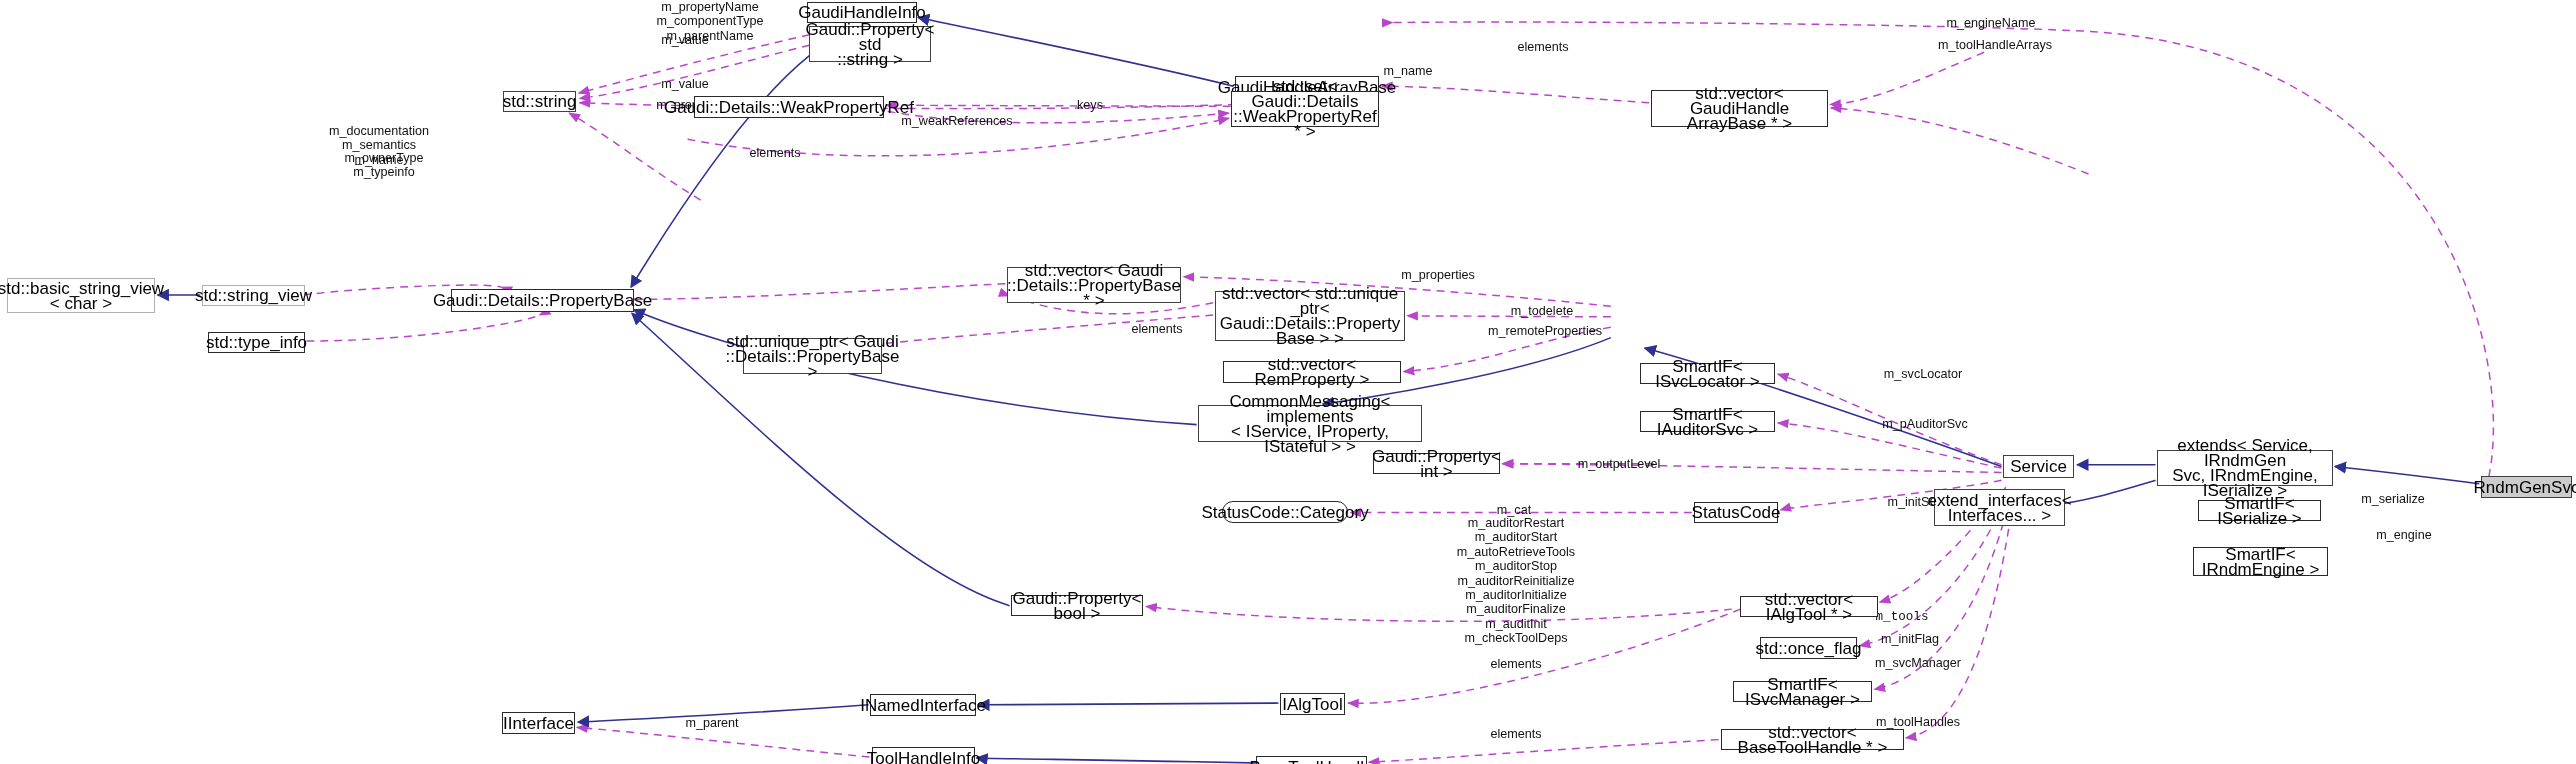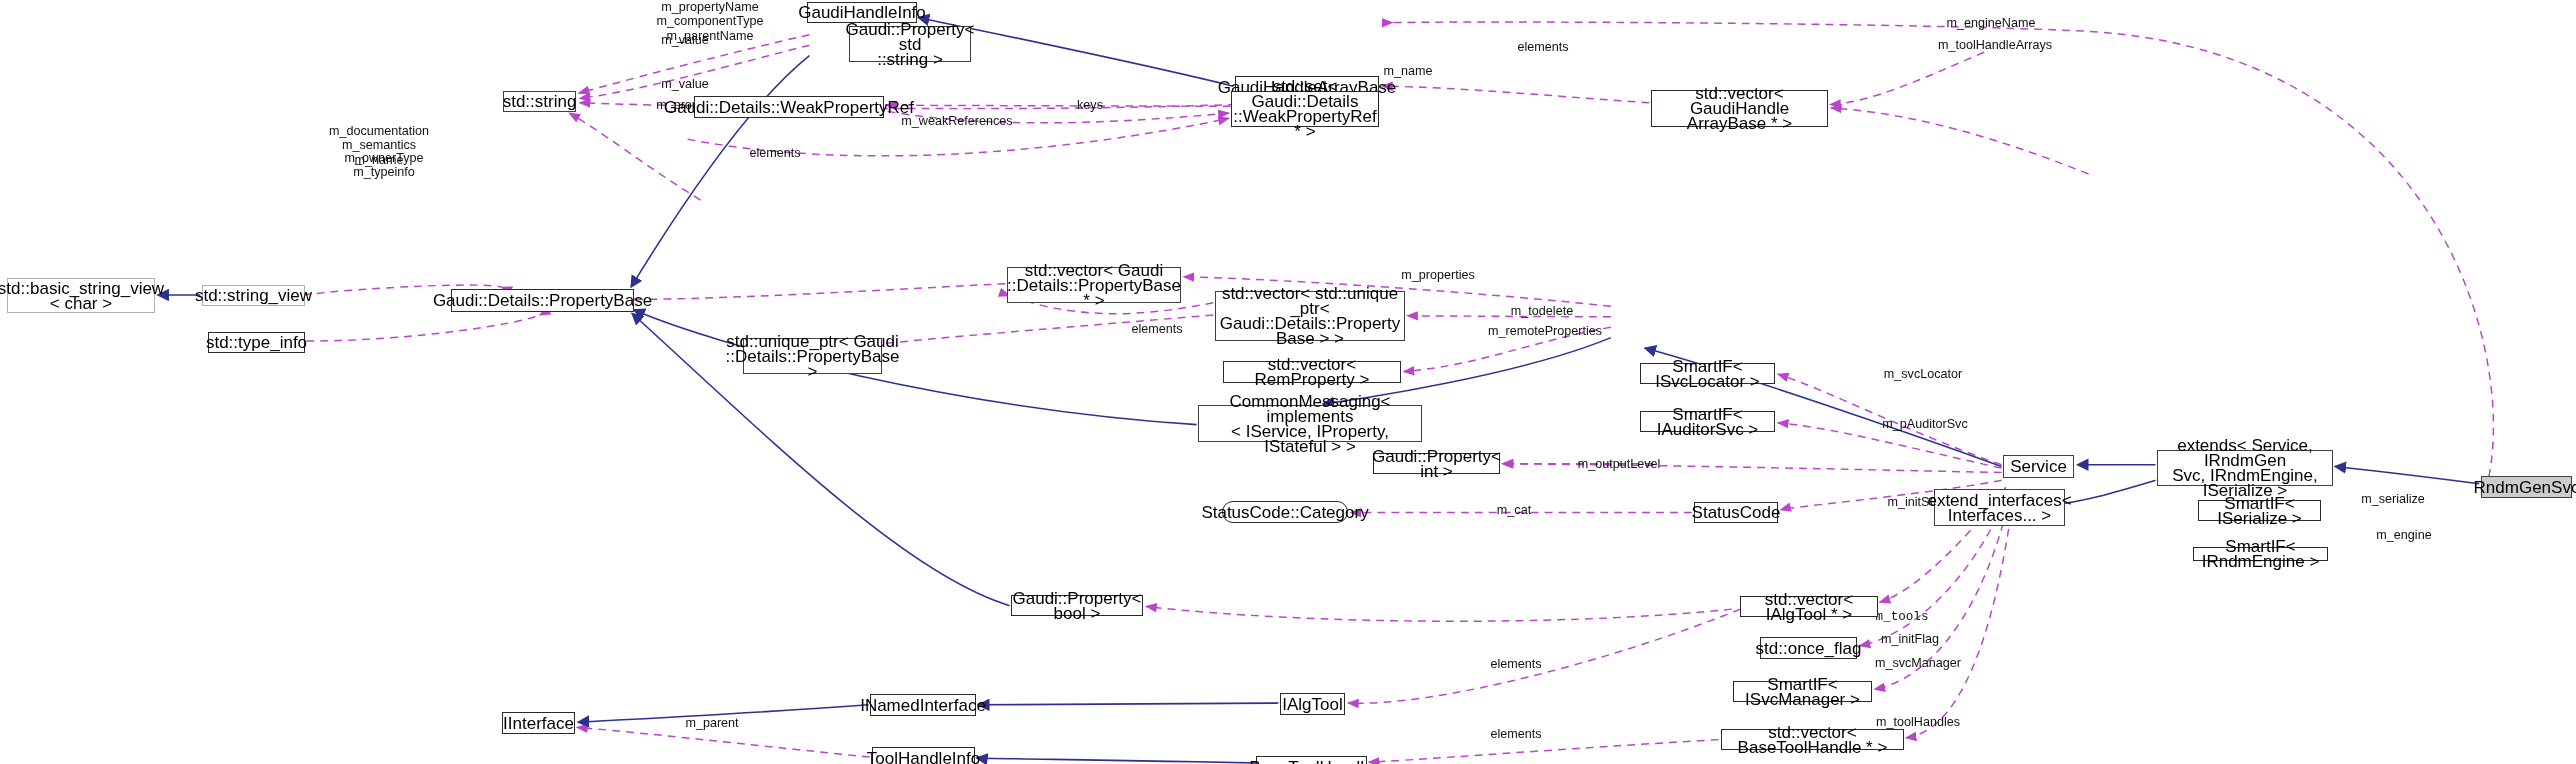--- a/index.html
+++ b/index.html
@@ -136,21 +136,21 @@
   <div class="node grey-border" style="left:202px;top:285px;width:103px;height:21px;">std::string_view</div>
 
   <div class="node thin" style="left:208px;top:332px;width:97px;height:21px;">std::type_info</div>
 
   <div class="node" style="left:503px;top:91px;width:73px;height:21px;">std::string</div>
 
   <div class="node thin" style="left:451px;top:289px;width:183px;height:22.6px;">Gaudi::Details::PropertyBase</div>
 
   <div class="node thin" style="left:807px;top:1.7px;width:110px;height:21px;">GaudiHandleInfo</div>
 
-  <div class="node" style="left:809px;top:26px;width:122px;height:36px;margin-left:40px;">Gaudi::Property&lt; std
+  <div class="node" style="left:809px;top:26px;width:122px;height:36px;">Gaudi::Property&lt; std
 ::string &gt;</div>
 
   <div class="node thin" style="left:694px;top:96px;width:190px;height:22px;text-align:right;">Gaudi::Details::WeakPropertyRef</div>
 
   <div class="node" style="left:707px;top:338px;width:139px;height:36px;margin-left:36px;">std::unique_ptr&lt; Gaudi
 ::Details::PropertyBase &gt;</div>
 
   <div class="node thin" style="left:1235px;top:76px;width:144px;height:22px;">GaudiHandleArrayBase</div>
 
   <div class="node thin" style="left:1231px;top:91px;width:148px;height:36px;">std::set&lt; Gaudi::Details
@@ -187,21 +187,21 @@
   <div class="node" style="left:1934px;top:489px;width:131px;height:37px;">extend_interfaces&lt;
 Interfaces... &gt;</div>
 
   <div class="node" style="left:2157px;top:450px;width:176px;height:36px;">extends&lt; Service, IRndmGen
 Svc, IRndmEngine, ISerialize &gt;</div>
 
   <div class="node current" style="left:2481px;top:476px;width:91px;height:22px;">RndmGenSvc</div>
 
   <div class="node thin" style="left:2198px;top:500px;width:123px;height:21px;">SmartIF&lt; ISerialize &gt;</div>
 
-  <div class="node thin" style="left:2193px;top:547px;width:135px;height:14px;">SmartIF&lt; IRndmEngine &gt;</div>
+  <div class="node thin" style="left:2193px;top:547px;width:135px;height:29px;">SmartIF&lt; IRndmEngine &gt;</div>
 
   <div class="node thin" style="left:1740px;top:596px;width:138px;height:21px;">std::vector&lt; IAlgTool * &gt;</div>
 
   <div class="node thin" style="left:1760px;top:637px;width:97px;height:22px;">std::once_flag</div>
 
   <div class="node thin" style="left:1733px;top:681px;width:139px;height:21px;">SmartIF&lt; ISvcManager &gt;</div>
 
   <div class="node thin" style="left:1721px;top:729px;width:183px;height:21px;">std::vector&lt; BaseToolHandle * &gt;</div>
 
   <div class="node thin" style="left:1011px;top:595px;width:132px;height:21px;">Gaudi::Property&lt; bool &gt;</div>
@@ -239,20 +239,29 @@
   <div class="lbl c" style="left:1438px;top:268px;">m_properties</div>
   <div class="lbl c" style="left:1542px;top:304px;">m_todelete</div>
   <div class="lbl c" style="left:1545px;top:324px;">m_remoteProperties</div>
   <div class="lbl c" style="left:1923px;top:367px;">m_svcLocator</div>
   <div class="lbl c" style="left:1925px;top:417px;">m_pAuditorSvc</div>
   <div class="lbl c" style="left:1619px;top:457px;">m_outputLevel</div>
   <div class="lbl c" style="left:1913px;top:495px;">m_initSC</div>
   <div class="lbl c" style="left:2393px;top:492px;">m_serialize</div>
   <div class="lbl c" style="left:2404px;top:528px;">m_engine</div>
   <div class="lbl c" style="left:1514px;top:503px;">m_cat</div>
+  <div class="lbl c" style="left:1516px;top:516px;">m_auditorRestart
+m_auditorStart
+m_autoRetrieveTools
+m_auditorStop
+m_auditorReinitialize
+m_auditorInitialize
+m_auditorFinalize
+m_auditInit
+m_checkToolDeps</div>
   <div class="lbl c" style="left:1902px;top:610px;font-family:Liberation Mono, monospace;">m_tools</div>
   <div class="lbl c" style="left:1910px;top:632px;">m_initFlag</div>
   <div class="lbl c" style="left:1918px;top:656px;text-align:right;">m_svcManager</div>
   <div class="lbl c" style="left:1918px;top:715px;">m_toolHandles</div>
   <div class="lbl c" style="left:1516px;top:657px;">elements</div>
   <div class="lbl c" style="left:1516px;top:727px;">elements</div>
   <div class="lbl c" style="left:712px;top:716px;">m_parent</div>
 
 </div>
 

